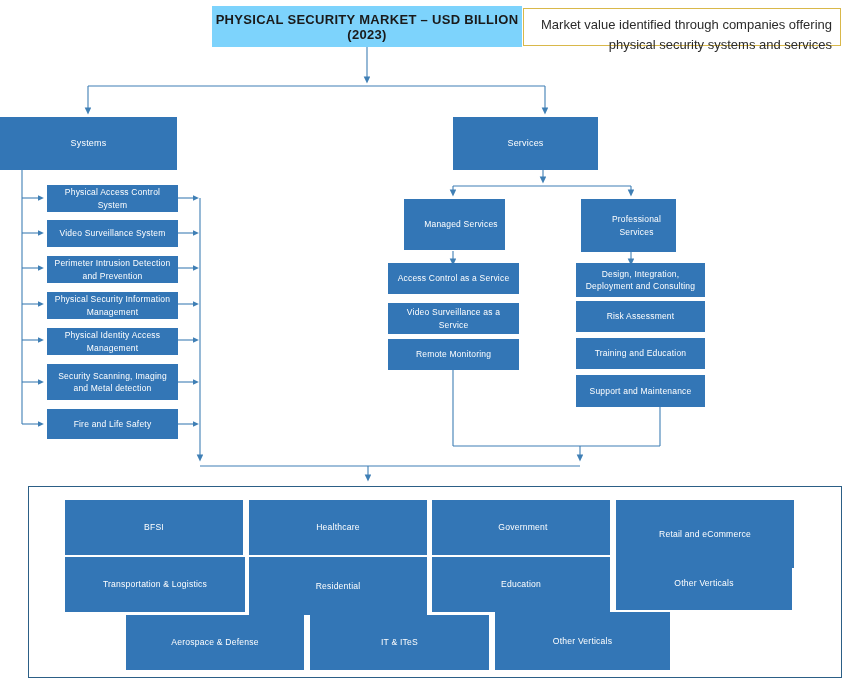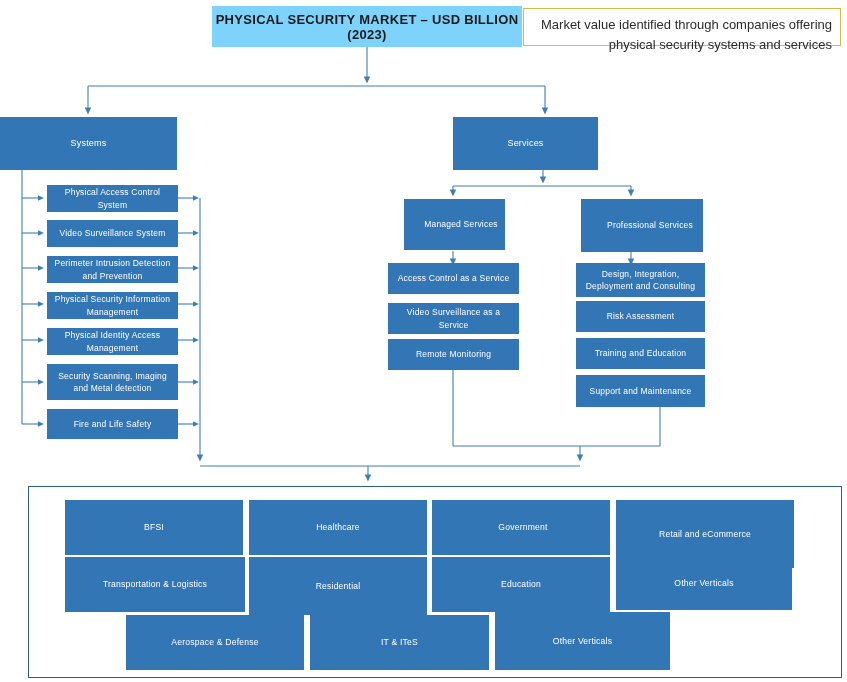--- a/index.html
+++ b/index.html
@@ -168,21 +168,21 @@
   <div class="box" style="left:47px; top:364px; width:131px; height:36px;">
     <span>Security Scanning, Imaging and Metal detection</span>
   </div>
   <div class="box" style="left:47px; top:409px; width:131px; height:30px;">
     <span>Fire and Life Safety</span>
   </div>
 
   <div class="box" style="left:404px; top:199px; width:101px; height:51px;padding-left:17px;">
     <span>Managed Services</span>
   </div>
-  <div class="box" style="left:581px; top:199px; width:122px; height:53px;padding-left:20px;">
+  <div class="box" style="left:581px; top:199px; width:95px; height:53px;padding-left:20px;">
     <span>Professional Services</span>
   </div>
 
   <div class="box" style="left:388px; top:263px; width:131px; height:31px;">
     <span>Access Control as a Service</span>
   </div>
   <div class="box" style="left:388px; top:303px; width:131px; height:31px;">
     <span>Video Surveillance as a Service</span>
   </div>
   <div class="box" style="left:388px; top:339px; width:131px; height:31px;">

